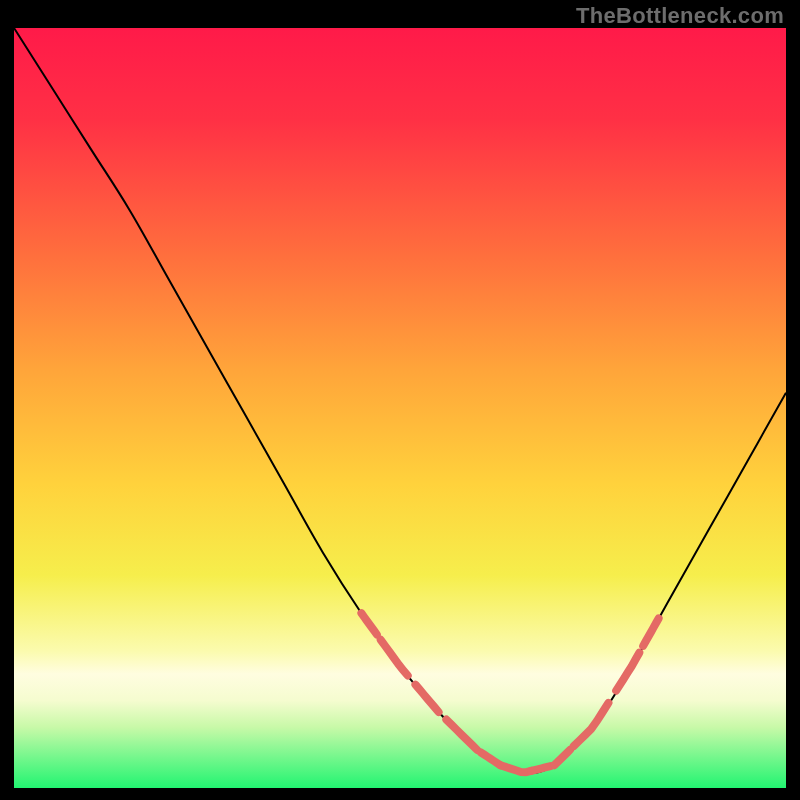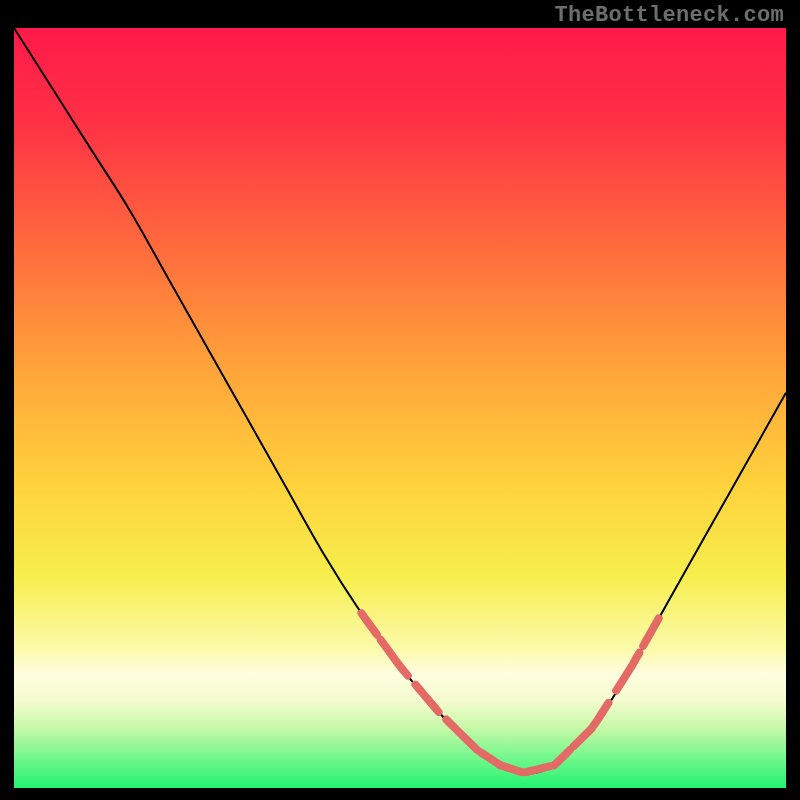--- a/index.html
+++ b/index.html
@@ -12,21 +12,21 @@
     width: 800px;
     height: 800px;
     background: #000000;
     position: relative;
     box-sizing: border-box;
   }
   .watermark {
     position: absolute;
     top: 3px;
     right: 16px;
-    font-family: Liberation Mono, monospace;
+    font-family: Liberation Sans, sans-serif;
     font-size: 22px;
     font-weight: 600;
     color: #6d6d6d;
     letter-spacing: 0.3px;
   }
   .plot-area {
     position: absolute;
     top: 28px;
     left: 14px;
     width: 772px;

